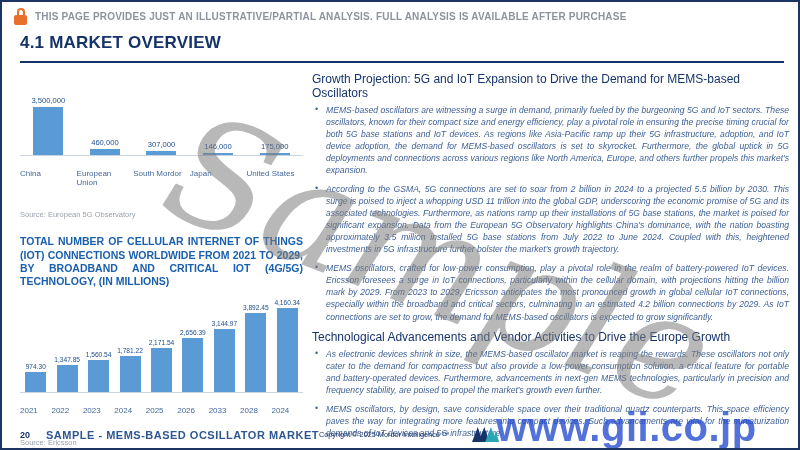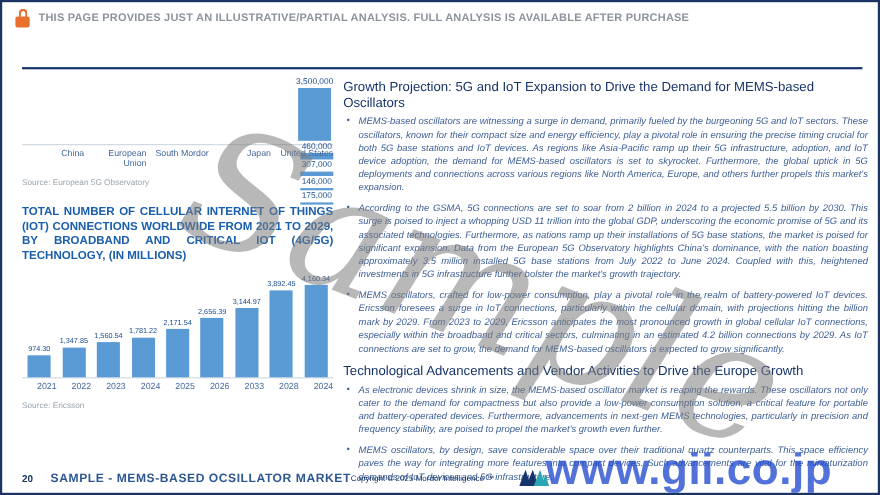--- a/index.html
+++ b/index.html
@@ -13,31 +13,31 @@
   .banner-text{color:#8d939c;font-weight:bold;font-size:10px;letter-spacing:0.2px;}
 
   
   .page-title{position:absolute;top:31px;left:18px;font-size:17px;font-weight:bold;color:#16346a;letter-spacing:0.2px;}
   .title-rule{position:absolute;top:59px;left:18px;right:14px;height:2px;background:#16346a;}
 
   
   .left-col{position:absolute;left:18px;top:67px;width:283px;}
   .chart-title{color:#1a5fad;font-weight:bold;font-size:10.5px;line-height:1.25;text-align:justify;}
   .plot{display:flex;align-items:flex-end;border-bottom:1px solid #ccd5de;}
-  .plot1{height:62px;margin-top:0;flex-direction:column;}
+  .plot1{height:62px;margin-top:24px;}
   .plot2{height:96px;margin-top:8px;}
   .bar-col{flex:1;display:flex;flex-direction:column;align-items:center;justify-content:flex-end;min-width:0;}
   .bar-value{font-size:7.6px;color:#1c4c8f;margin-bottom:2px;white-space:nowrap;}
   .plot2 .bar-value{font-size:6.6px;}
   .bar{background:#5b9bd5;}
   .plot1 .bar{width:30px;}
   .plot2 .bar{width:21px;}
   .cats{display:flex;}
-  .bar-cat{flex:1;text-align:right;font-size:8px;color:#44689c;line-height:1.15;padding-top:3px;}
-  .source{color:#9aa3ad;font-size:7.5px;margin-top:8px;}
+  .bar-cat{flex:1;text-align:left;font-size:8px;color:#44689c;line-height:1.15;padding-top:13px;}
+  .source{color:#9aa3ad;font-size:7.5px;margin-top:23px;}
   .chart-block.second{margin-top:16px;}
 
   
   .right-col{position:absolute;left:310px;top:65px;width:477px;}
   .sec-heading{color:#16346a;font-weight:normal;font-size:12px;margin:5px 0 4px;}
   .bullets{margin:0 0 2px;padding-left:14px;list-style:none;font-style:italic;}
   .bullets li{position:relative;font-size:8.6px;color:#3d5f96;line-height:1.4;text-align:justify;margin-bottom:7px;}
   .bullets li:before{content:"\2022";position:absolute;left:-11px;top:-1px;color:#3d5f96;}
 
   
@@ -56,20 +56,21 @@
 </head>
 <body>
 
 <div class="page">
 
   <div class="banner">
     <span class="lock"></span>
     <span class="banner-text">THIS PAGE PROVIDES JUST AN ILLUSTRATIVE/PARTIAL ANALYSIS. FULL ANALYSIS IS AVAILABLE AFTER PURCHASE</span>
   </div>
 
+  <div class="page-title">4.1 MARKET OVERVIEW</div>
   <div class="title-rule"></div>
 
   <div class="left-col">
     <div class="chart-block">
       <div class="plot plot1" id="plot1">
           <div class="bar-col">
             <div class="bar-value">3,500,000</div>
             <div class="bar" style="height: 48px; background: rgb(91, 155, 213);"></div>
           </div>
           <div class="bar-col">

